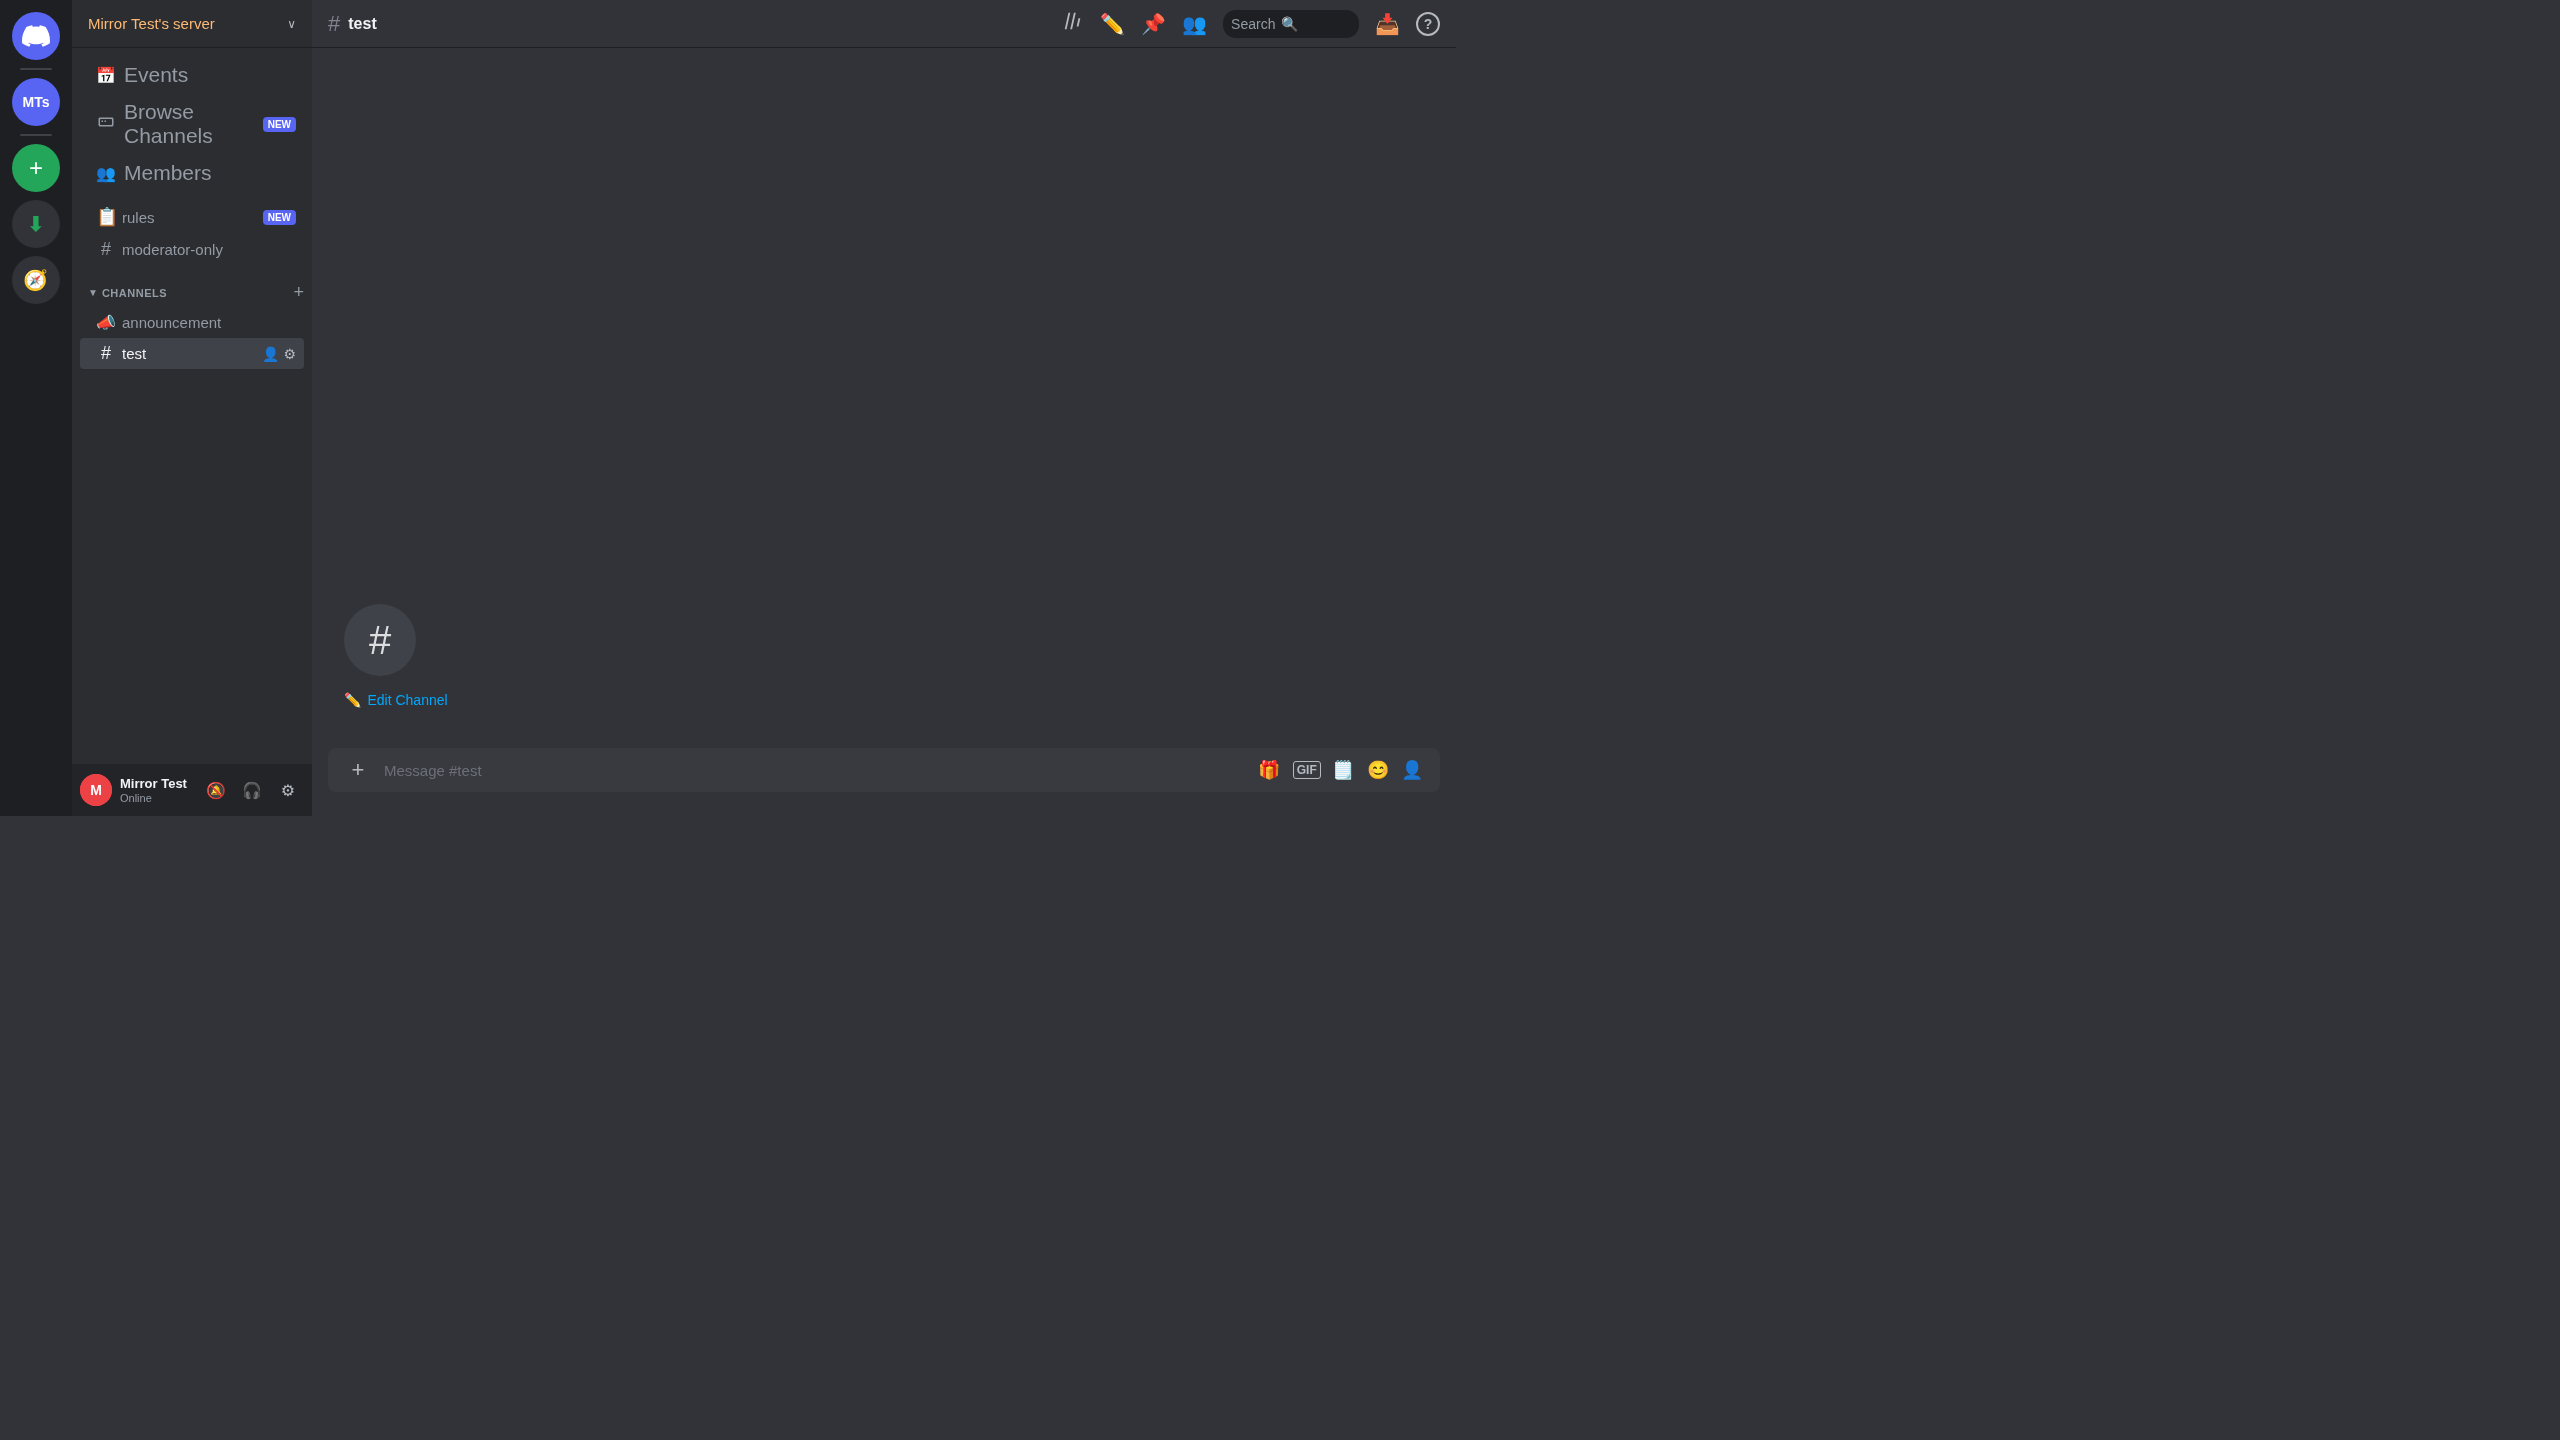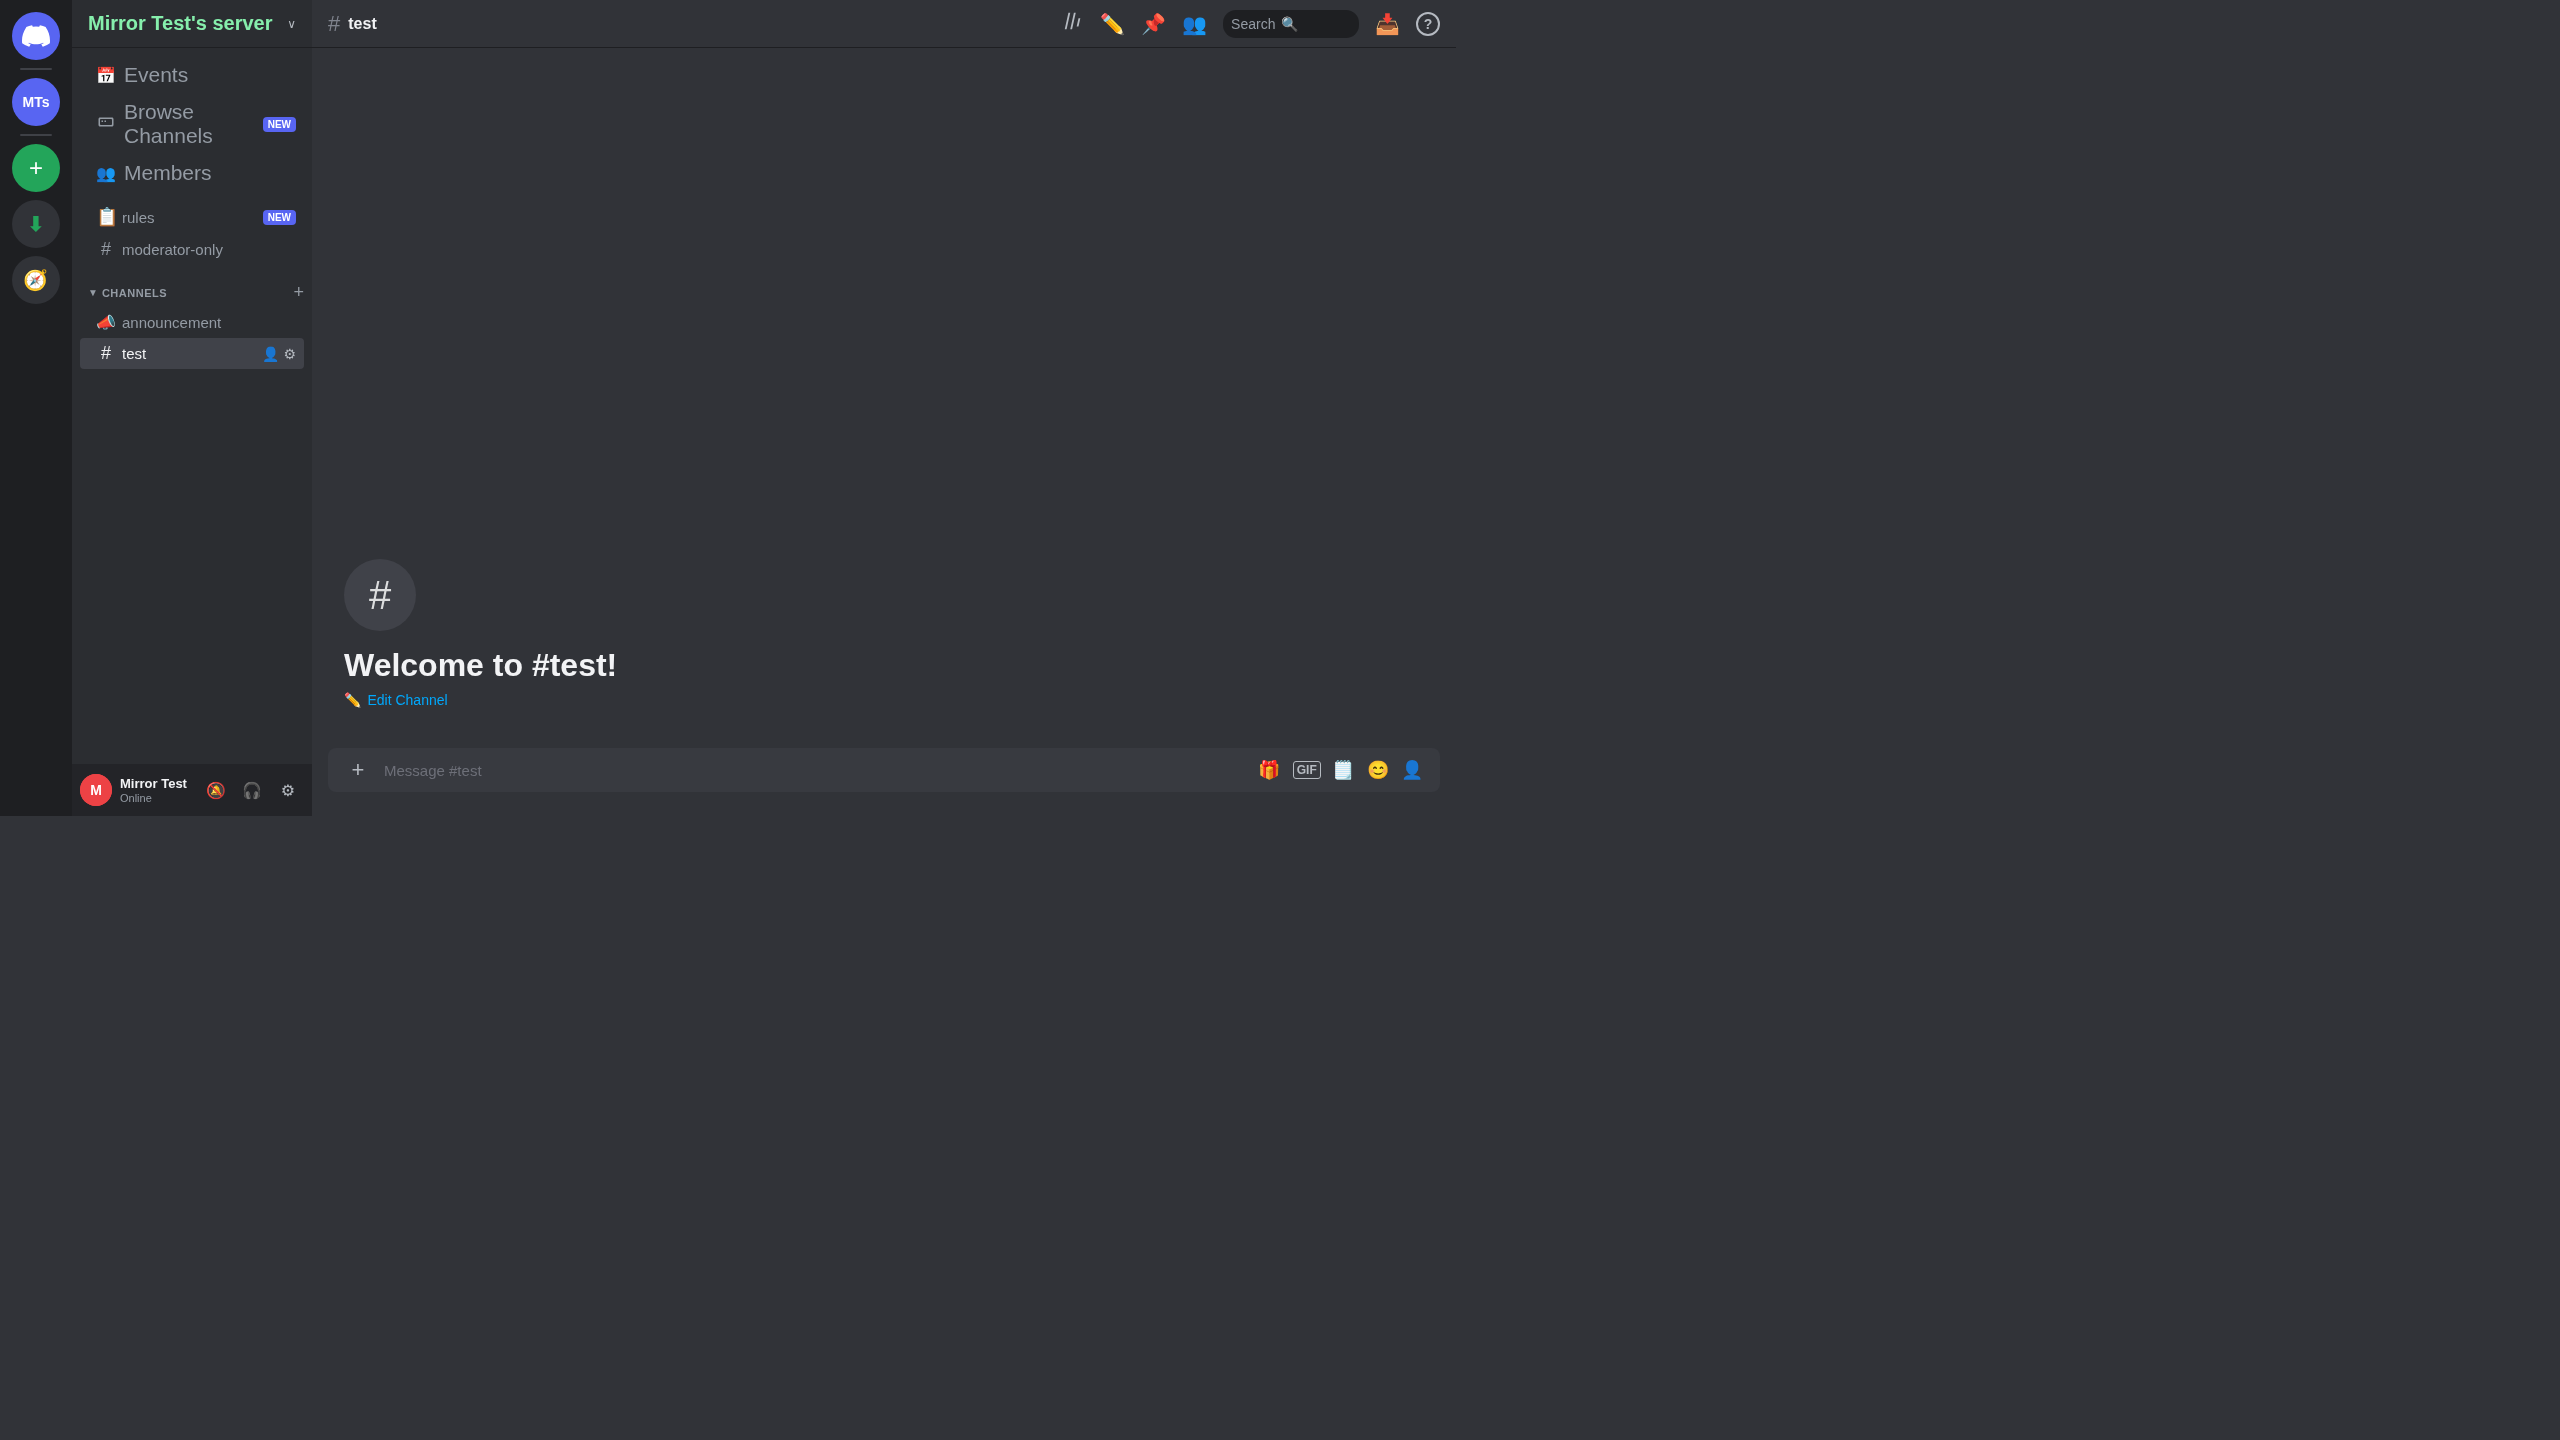--- a/index.html
+++ b/index.html
@@ -74,23 +74,23 @@
     .server-header {
       height: 48px;
       display: flex;
       align-items: center;
       padding: 0 16px;
       border-bottom: 1px solid #1e1f22;
       cursor: pointer;
       gap: 8px;
     }
     .server-header-name {
-      font-weight: 700;
-      font-size: 20px;
-      color: #86efac;
+      font-weight: 400;
+      font-size: 15px;
+      color: #fdba74;
       flex: 1;
     }
     .server-header-chevron {
       color: #b5bac1;
       font-size: 12px;
     }
     .channel-list {
       flex: 1;
       overflow-y: auto;
       padding: 8px 0;
@@ -524,21 +524,20 @@
       <span class="top-bar-icon" style="width:24px; height:24px; border-radius:50%; border:2px solid #b5bac1; display:flex; align-items:center; justify-content:center; font-size:14px; font-weight:700;">?</span>
     </div>
   </div>
 
   <div class="chat-area">
     <div class="messages-area">
       <div class="channel-welcome">
         <div class="channel-welcome-icon">
           <span style="font-size:40px; font-weight:300; color:#dcddde;">#</span>
         </div>
-        <div class="channel-welcome-title">Welcome to #test!</div>
         <div class="edit-channel-link">
           <span>✏️</span>
           <span>Edit Channel</span>
         </div>
       </div>
     </div>
 
     <div class="message-input-area">
       <div class="message-input-box">
         <div class="message-input-add">+</div>

